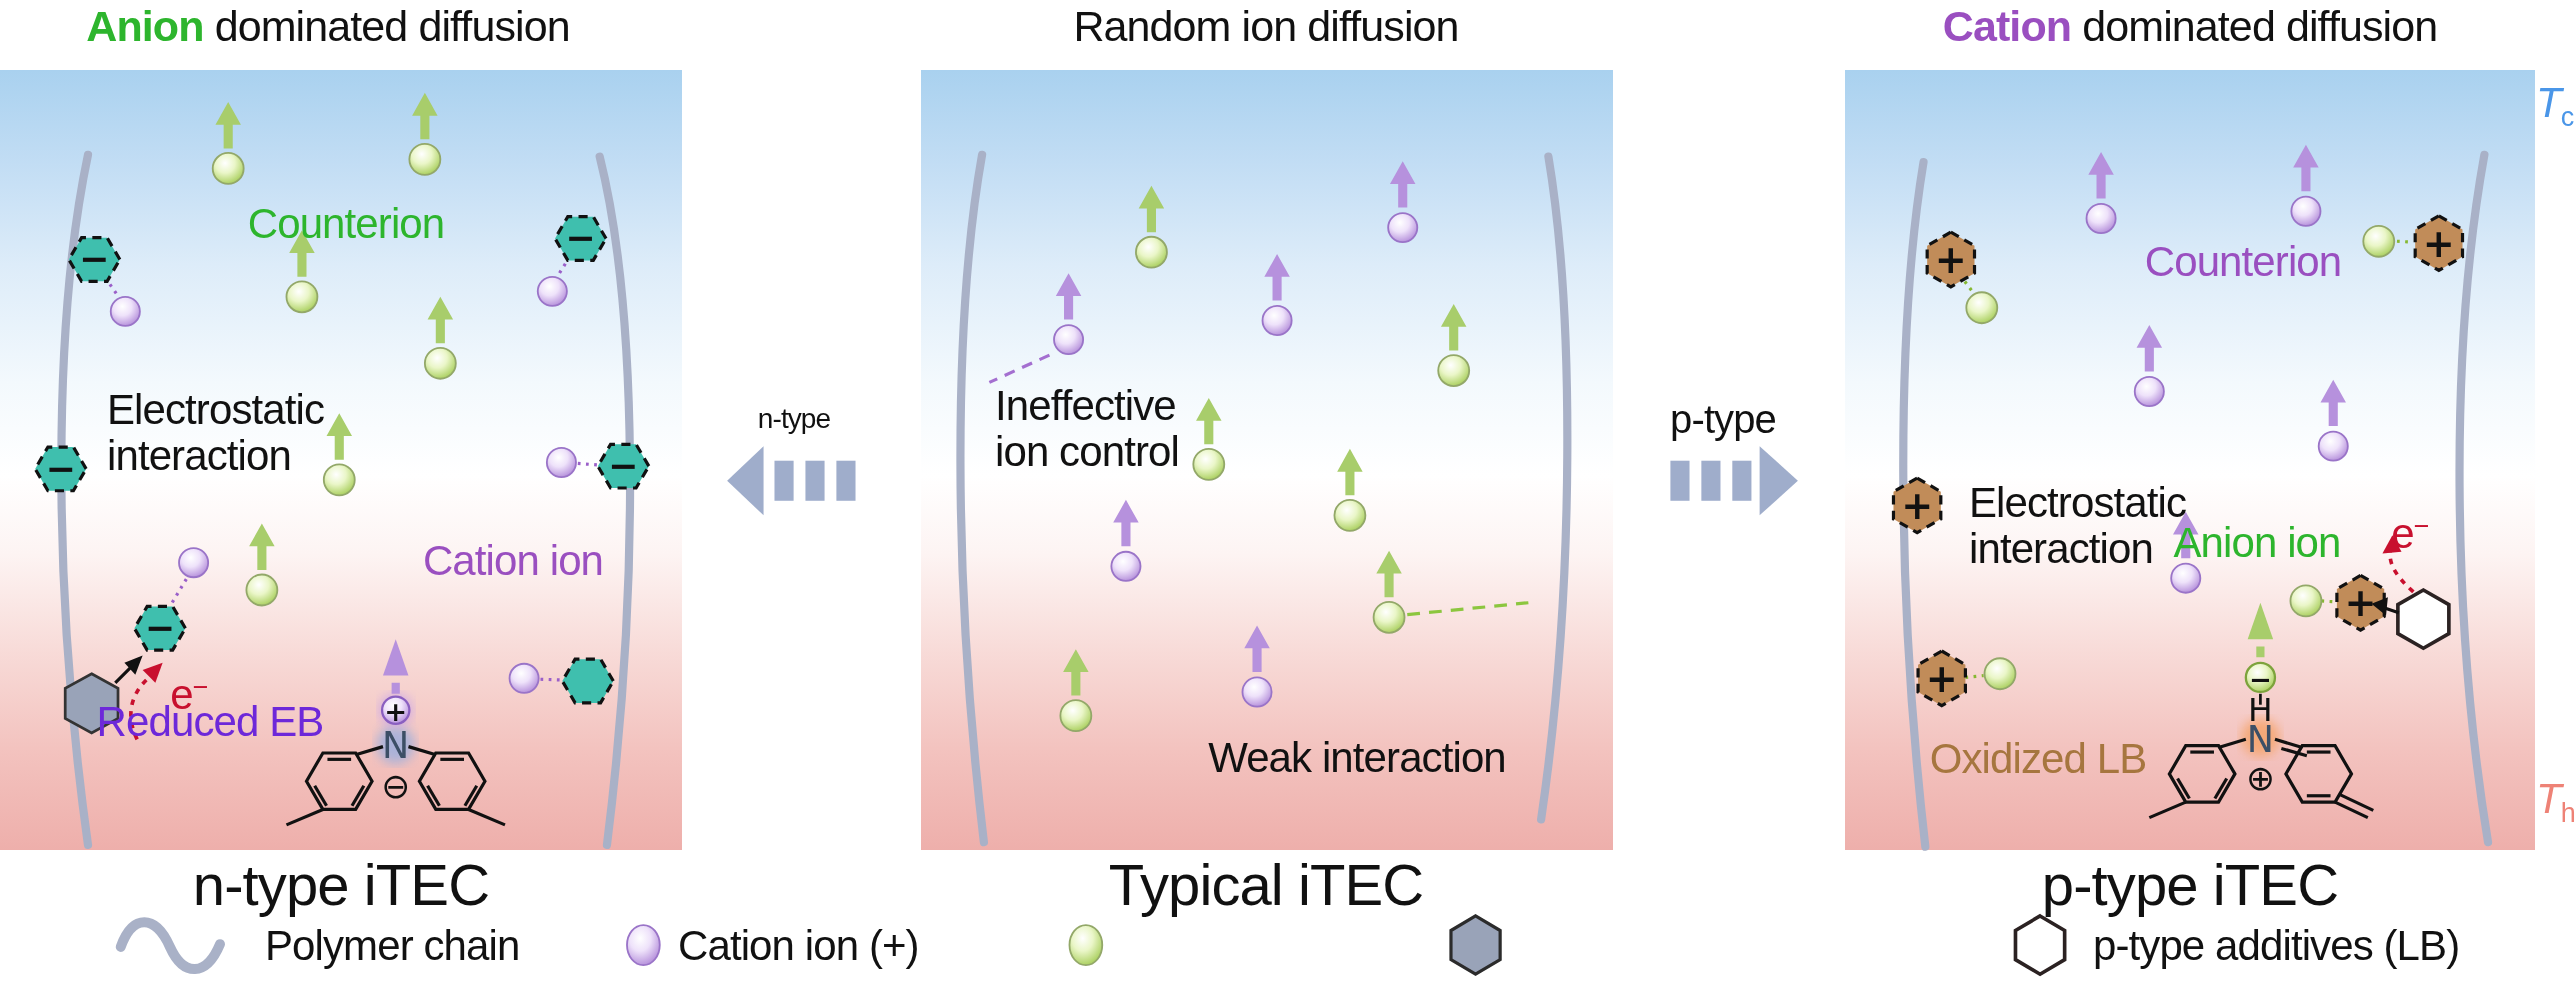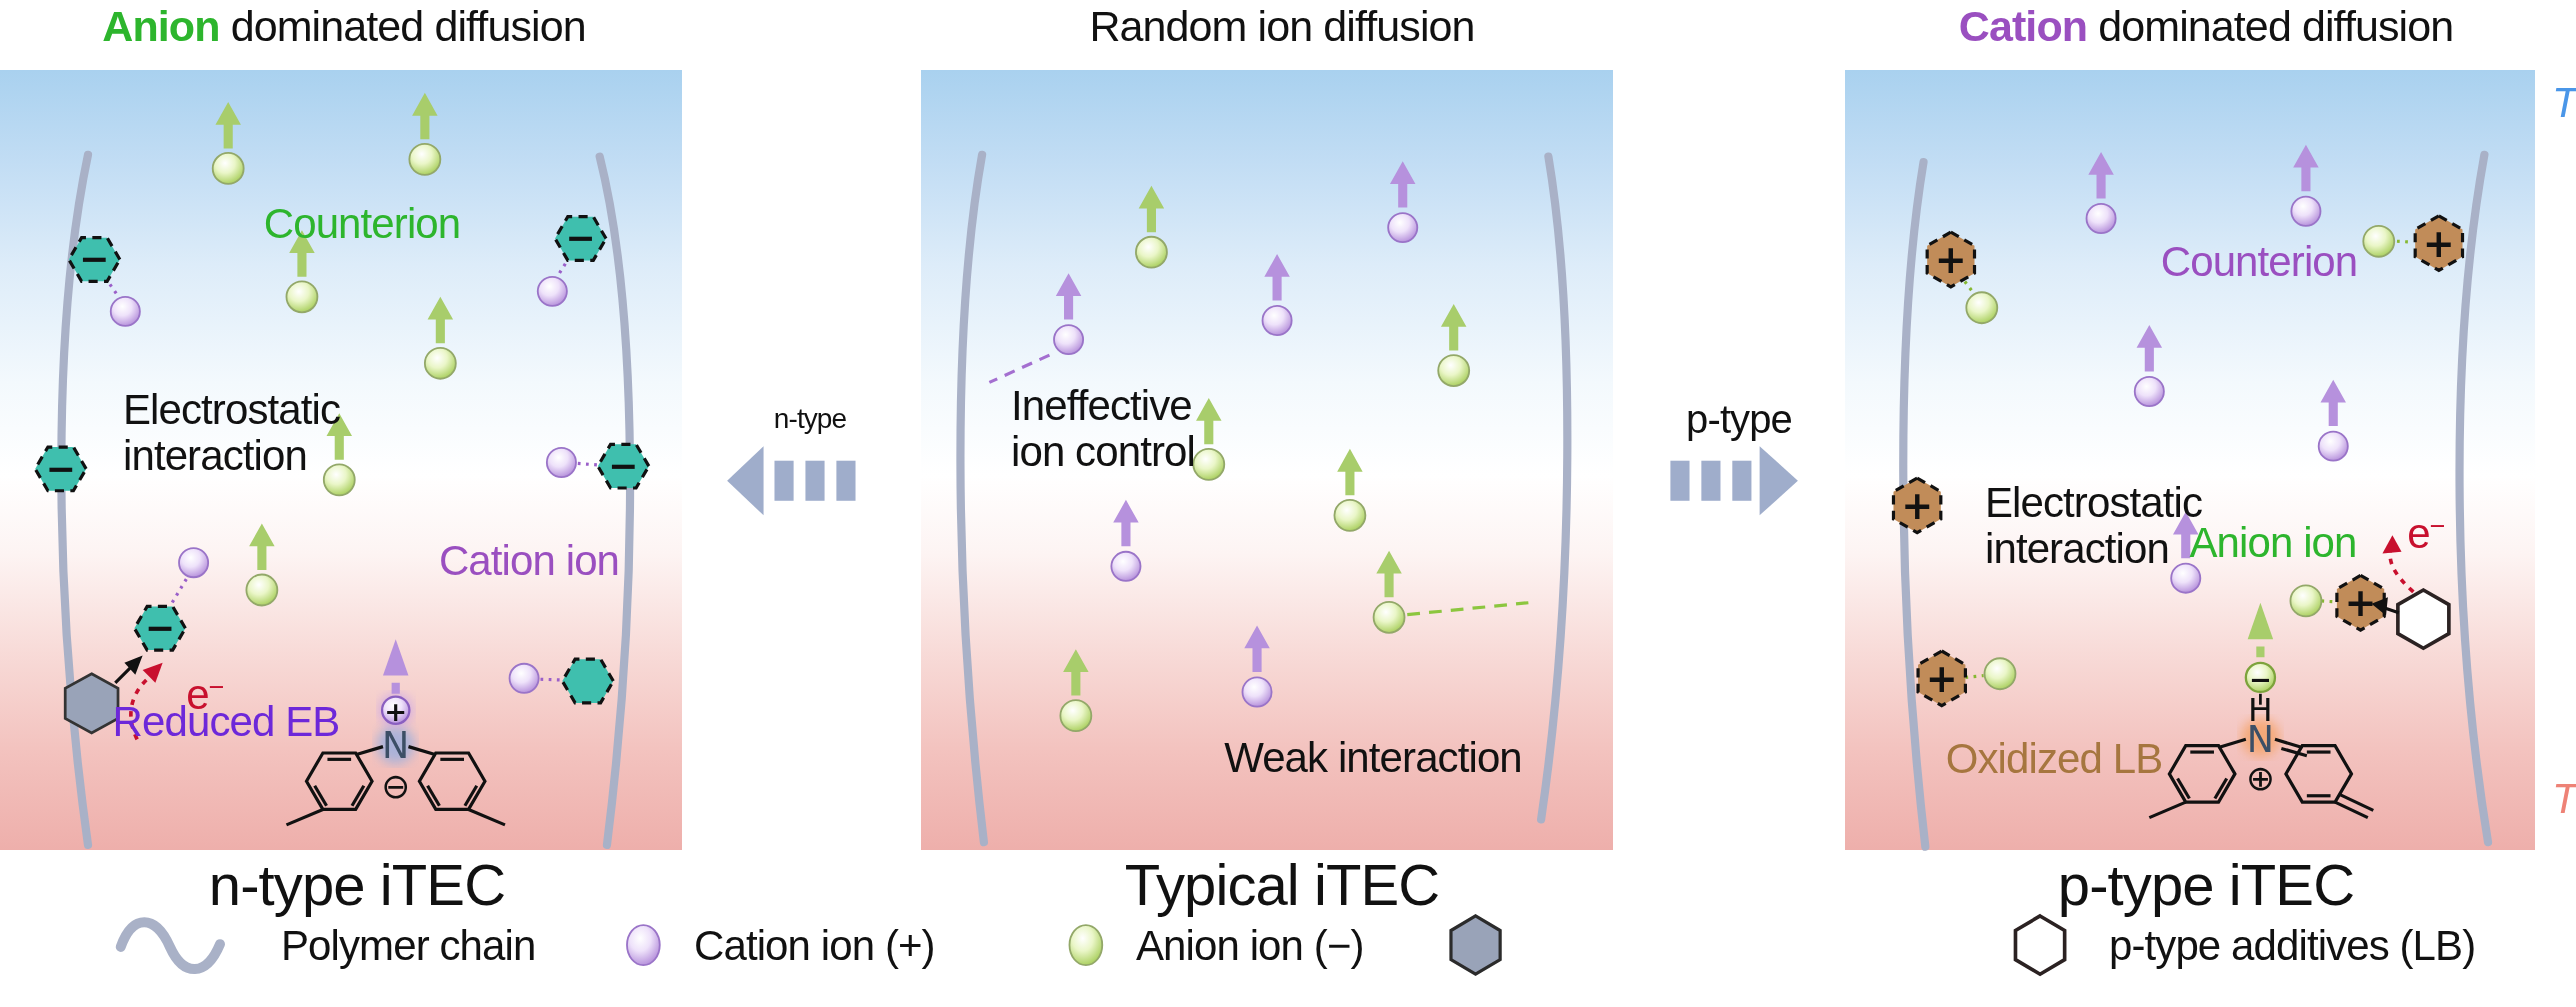--- a/index.html
+++ b/index.html
@@ -6,21 +6,21 @@
   .stage{position:relative;width:2576px;height:1007px;background:#ffffff;overflow:hidden;
          font-family:"Liberation Sans",sans-serif;color:#111;}
   .panel{position:absolute;top:70px;height:780px;
     background:linear-gradient(180deg,#a9d1ef 0%,#c2ddf4 12%,#ddecf9 25%,#f3f9fd 40%,
       #ffffff 52%,#fdf4f3 62%,#f8dcd9 74%,#f3c3bf 87%,#eeafab 100%);}
   #panel-left{left:0;width:682px;}
   #panel-middle{left:921px;width:692px;}
   #panel-right{left:1845px;width:690px;}
   svg.overlay{position:absolute;left:0;top:0;width:2576px;height:1007px;}
   svg text{font-family:"DejaVu Sans","Liberation Sans",sans-serif;}
-  .lbl{position:absolute;font-size:42px;letter-spacing:-0.9px;white-space:nowrap;line-height:1.1;margin-left:16px;}
+  .lbl{position:absolute;font-size:42px;letter-spacing:-0.9px;white-space:nowrap;line-height:1.1;}
   .c{transform:translate(-50%,-50%);}
   .vmid{transform:translate(0,-50%);}
   .title{font-size:43px;}
   .title .em{font-weight:bold;}
   .caption{font-size:58px;}
   .green{color:#2db52d;}
   .purple{color:#9a4fc0;}
   .teal{color:#6d28d9;}
   .brown{color:#a6763f;}
   .red{color:#c8102e;}
@@ -287,16 +287,15 @@
 
   <div class="lbl tc" style="left:2536px;top:80px;">
     <span>T</span><span class="tsub">c</span>
   </div>
   <div class="lbl th" style="left:2536px;top:776px;">
     <span>T</span><span class="tsub">h</span>
   </div>
 
   <div class="lbl vmid" style="left:265px;top:946px;">Polymer chain</div>
   <div class="lbl vmid" style="left:678px;top:946px;">Cation ion (+)</div>
-  <div class="lbl vmid" style="left:1120px;top:946px;">Anion ion (−)</div>
   <div class="lbl vmid" style="left:2093px;top:946px;">p-type additives (LB)</div>
 </div>
 
 
 </body></html>

